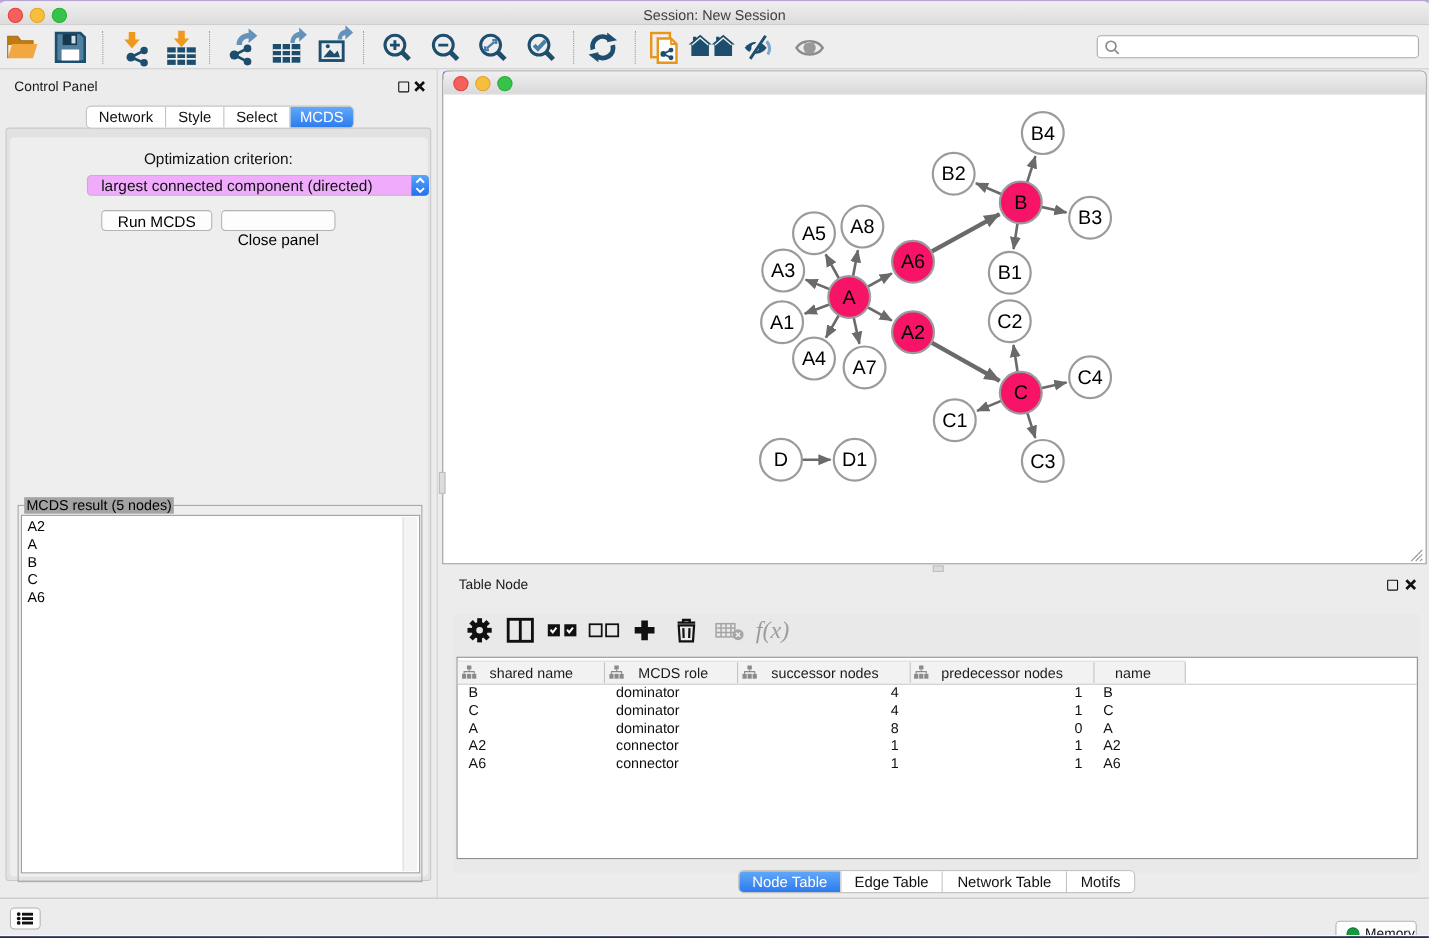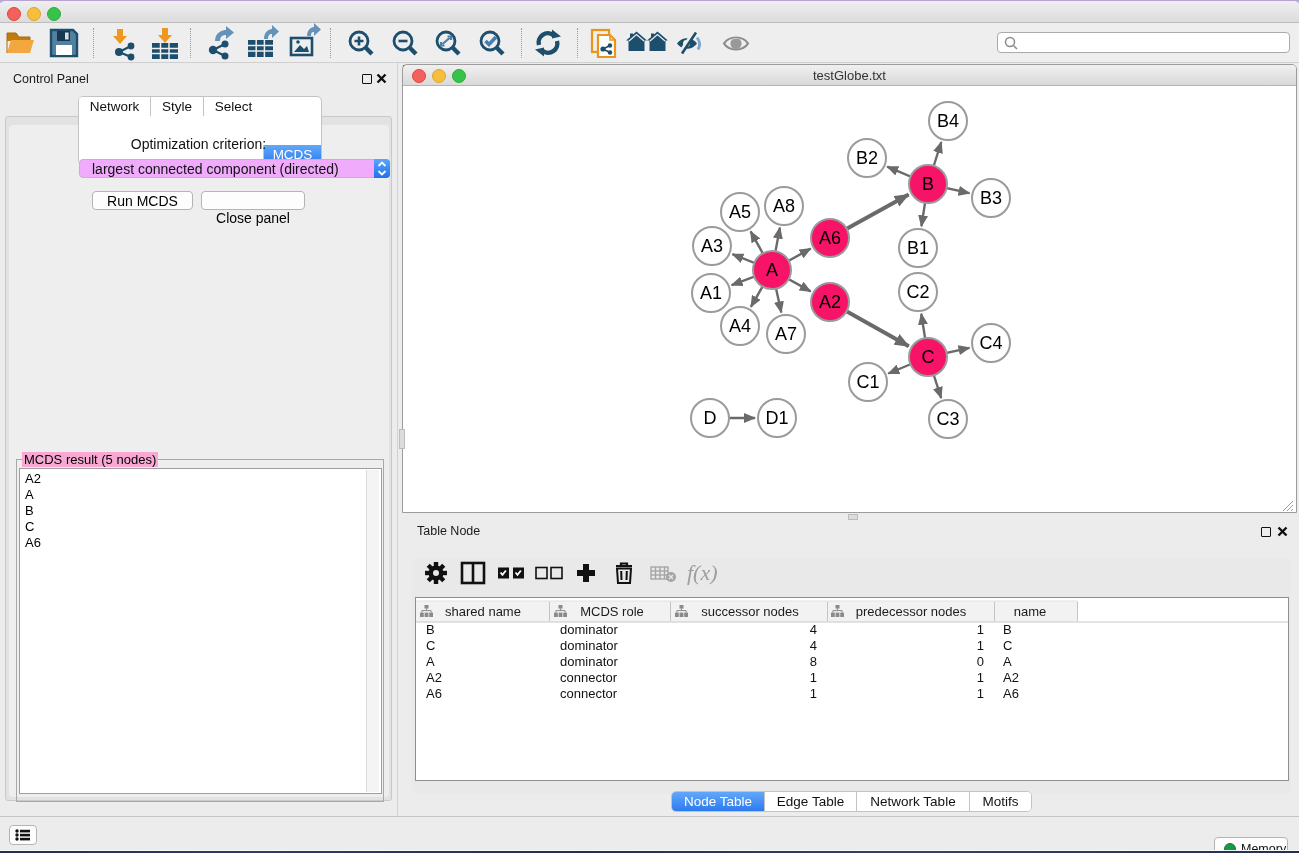--- a/index.html
+++ b/index.html
@@ -36,20 +36,21 @@
   #desktop{left:0;top:850px;width:1299px;height:3px;background:linear-gradient(90deg,#272d50,#333a63 20%,#272d50 45%,#3a4066 70%,#272d50 100%);border-top:1px solid #f8f8f8;box-sizing:border-box;}
   .btn{position:absolute;background:#fdfdfd;border:1px solid #b4b4b4;border-radius:4px;box-sizing:border-box;}
 </style>
 </head>
 <body>
 <div class="abs" id="purple"></div>
 <div class="abs" id="titlebar">
   <div class="light" style="left:7px;top:6px;background:#f4615c;border:1px solid #e2423d;"></div>
   <div class="light" style="left:27px;top:6px;background:#f7be3e;border:1px solid #e0a427;"></div>
   <div class="light" style="left:47px;top:6px;background:#37c24c;border:1px solid #2aad3c;"></div>
+  <div class="abs" id="titletext">Session: New Session</div>
 </div>
 <div class="abs" id="toolbar">
   <div class="tsep" style="left:93px"></div>
   <div class="tsep" style="left:190px"></div>
   <div class="tsep" style="left:330px"></div>
   <div class="tsep" style="left:521px"></div>
   <div class="tsep" style="left:577px"></div>
   <svg class="abs" style="left:0;top:0;" width="990" height="39">
 
     <g transform="translate(20,20)">
@@ -179,55 +180,54 @@
   </div>
 </div>
 
 <div class="abs" id="cp-title">Control Panel</div>
 <div class="abs" id="cp-inner"></div>
 <div class="abs" id="cp-inner2"></div>
 <div class="tabgrp" style="left:78px;top:96px;">
   <div class="tab" style="width:71px;">Network</div>
   <div class="tab" style="width:52px;">Style</div>
   <div class="tab" style="width:59px;">Select</div>
-  <div class="tab sel" style="width:57px;margin-top:48px;">MCDS</div>
+  <div class="tab sel" style="width:57px;">MCDS</div>
 </div>
 <div class="abs" style="left:0;top:136px;width:397px;text-align:center;font-size:14px;color:#111;">Optimization criterion:</div>
 <div class="abs" style="left:43px;top:159px;width:311px;height:19px;background:#f0abfc;border:1px solid #b9b9b9;border-radius:4px;box-sizing:border-box;margin-left:36px;">
   <div class="abs" style="left:12px;top:1px;font-size:14px;color:#111;">largest connected component (directed)</div>
   <div class="abs" style="right:-1px;top:-1px;width:16px;height:19px;background:linear-gradient(#5ba5f9,#2071ee);border-radius:0 4px 4px 0;">
     <svg width="16" height="19">
         <path d="M4.5,7 L8,3.5 L11.5,7 M4.5,12 L8,15.5 L11.5,12" fill="none" stroke="#fff" stroke-width="1.8"></path>
       </svg>
   </div>
 </div>
 <div class="btn" style="left:92px;top:191px;width:101px;height:19px;">
     <div style="text-align:center;font-size:14px;padding-top:1px;">Run MCDS</div>
   </div>
 <div class="btn" style="left:201px;top:191px;width:104px;height:19px;">
     <div style="text-align:center;font-size:14px;padding-top:18px;">Close panel</div>
   </div>
 
 <div class="abs" style="left:16px;top:459px;width:366px;height:341px;border:1px solid #a8a8a8;">
-  <div class="abs" style="left:5px;top:-8px;background:#f9a8d4;padding:0 2px;font-size:13px;">MCDS result (5 nodes)</div>
+  <div class="abs" style="left:5px;top:-8px;background:#a3a3a3;padding:0 2px;font-size:13px;">MCDS result (5 nodes)</div>
   <div class="abs" style="left:2px;top:8px;width:361px;height:324px;background:#fff;border:1px solid #9e9e9e;">
     <div style="font-size:13px;padding:2px 0 0 5px;line-height:16px;">A2<br>A<br>B<br>C<br>A6</div>
     <div class="abs" style="right:2px;top:1px;width:12px;height:322px;background:#f4f4f4;border-left:1px solid #dcdcdc;"></div>
   </div>
 </div>
 
 <div class="abs" id="netwin">
   <svg class="abs" style="left:0;top:0;" width="10" height="10">
       <path d="M0,0 L8,0 L0,8 z" fill="#3b6fd4"></path>
     </svg>
   <div class="abs" id="nettitle">
     <div class="light" style="left:9px;top:4px;background:#f4615c;border:1px solid #e2423d;"></div>
     <div class="light" style="left:29px;top:4px;background:#f7be3e;border:1px solid #e0a427;"></div>
     <div class="light" style="left:49px;top:4px;background:#37c24c;border:1px solid #2aad3c;"></div>
-    <div class="abs" style="left:0;top:3px;width:100%;text-align:center;font-size:13px;color:#333;">testGlobe.txt</div>
   </div>
   <div class="abs" id="graph" style="left:0;top:20px;width:893px;height:427px;">
   <svg width="893" height="427" viewBox="0 0 893 427">
     <defs>
       <marker id="ah" markerUnits="userSpaceOnUse" markerWidth="12" markerHeight="11" refX="11" refY="5.5" orient="auto">
         <path d="M0,0.5 L12,5.5 L0,10.5 z" fill="#6a6a6a"></path>
       </marker>
       <marker id="ahb" markerUnits="userSpaceOnUse" markerWidth="15" markerHeight="13" refX="14" refY="6.5" orient="auto">
         <path d="M0,0.5 L15,6.5 L0,12.5 z" fill="#6a6a6a"></path>
       </marker>

